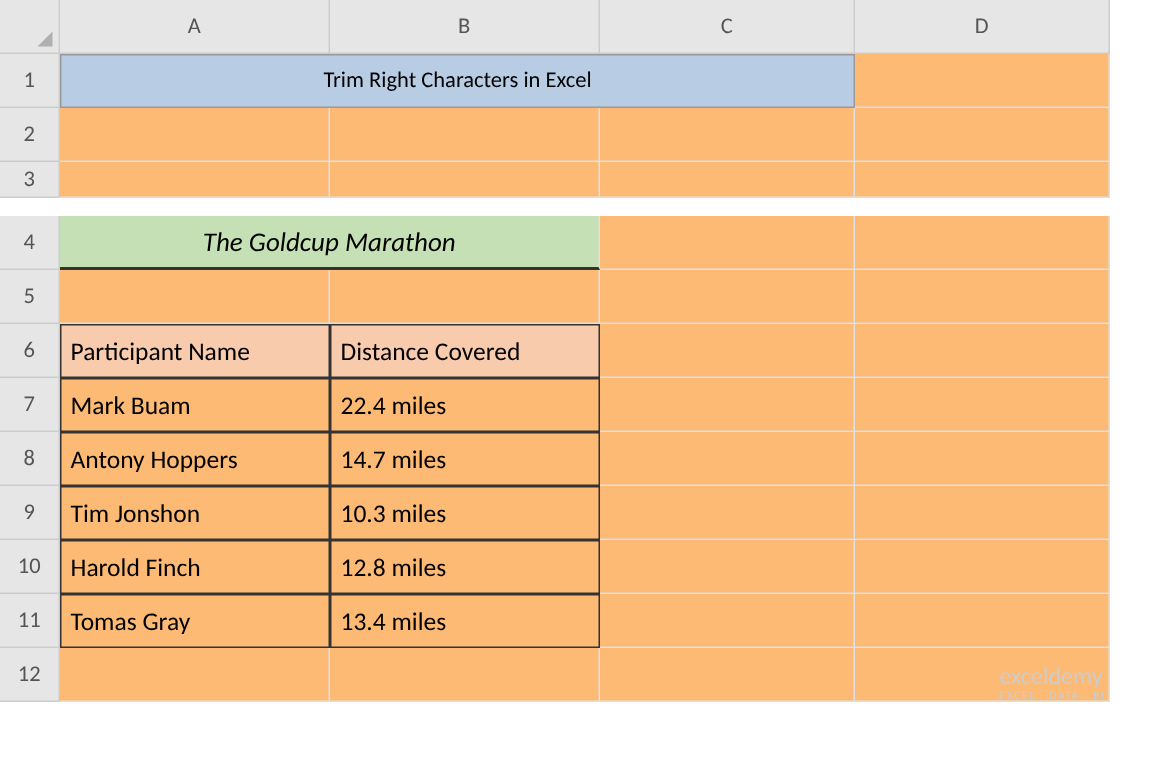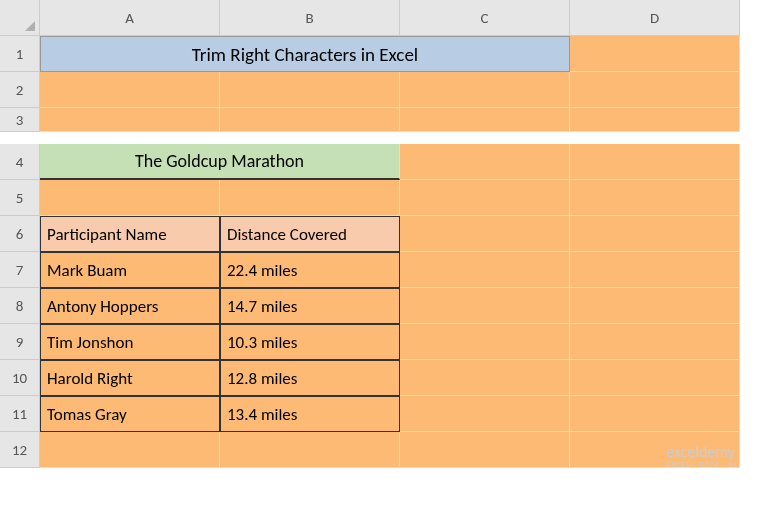--- a/index.html
+++ b/index.html
@@ -64,28 +64,29 @@
       align-items: center;
       padding: 0 6px;
       background: #fdba74;
       overflow: hidden;
     }
     .title-cell {
       grid-column: 2 / 5;
       background: #b8cde4;
       border: 1px solid #999;
       justify-content: center;
-      font-size: 19px;
+      font-size: 15px;
     }
     .subtitle-cell {
       grid-column: 2 / 4;
       background: #c5e0b4;
       border-bottom: 2px solid #333;
       justify-content: center;
       font-size: 18px;
+      font-style: italic;
     }
     .header-cell {
       background: #f8cbad;
       border: 1px solid #333;
       font-size: 17px;
     }
     .data-cell {
       border: 1px solid #333;
       font-size: 17px;
     }
@@ -160,21 +161,21 @@
   <div class="cell"></div>
   <div class="cell"></div>
 
   <div class="row-header">9</div>
   <div class="cell data-cell">Tim Jonshon</div>
   <div class="cell data-cell">10.3 miles</div>
   <div class="cell"></div>
   <div class="cell"></div>
 
   <div class="row-header">10</div>
-  <div class="cell data-cell">Harold Right</div>
+  <div class="cell data-cell">Harold Finch</div>
   <div class="cell data-cell">12.8 miles</div>
   <div class="cell"></div>
   <div class="cell"></div>
 
   <div class="row-header">11</div>
   <div class="cell data-cell">Tomas Gray</div>
   <div class="cell data-cell">13.4 miles</div>
   <div class="cell"></div>
   <div class="cell"></div>
 

